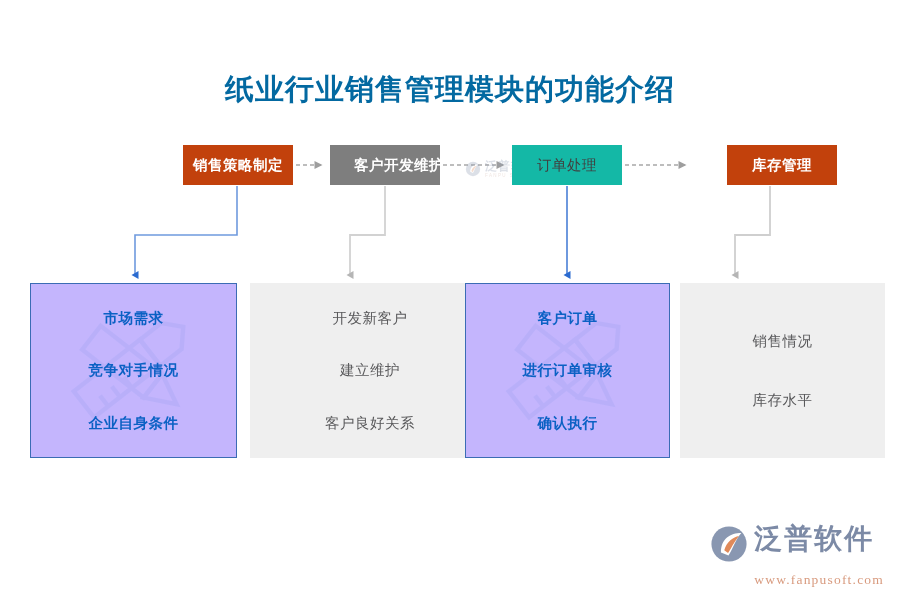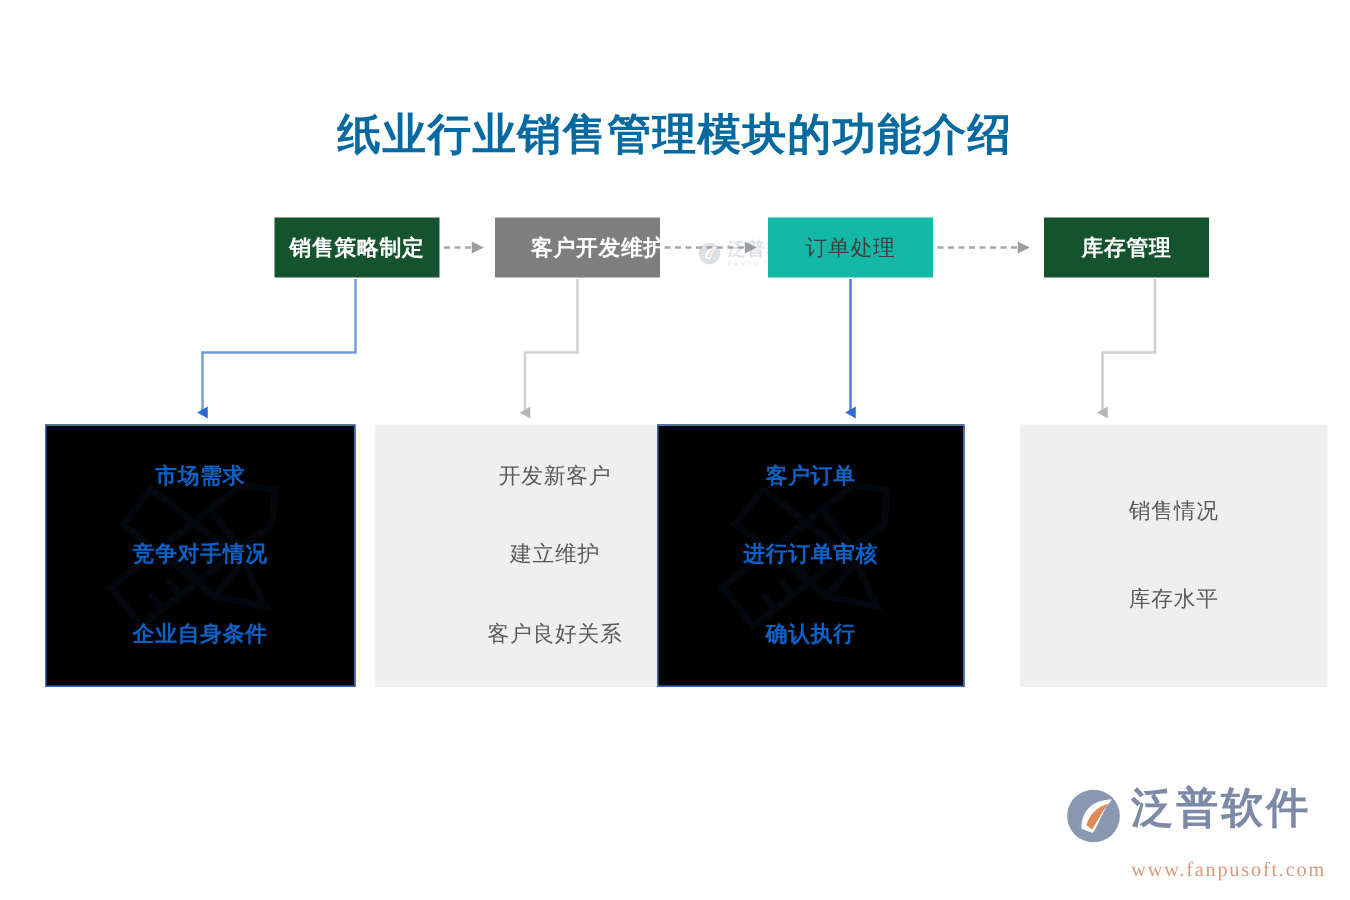--- a/index.html
+++ b/index.html
@@ -39,37 +39,37 @@
     height: 40px;
     display: flex;
     align-items: center;
     justify-content: center;
     font-size: 14.5px;
     font-weight: 700;
     letter-spacing: 0.5px;
     white-space: nowrap;
     z-index: 3;
   }
-  .stage-blue  { background: #14532d; color: #ffffff; }
+  .stage-blue  { background: #c2410c; color: #ffffff; }
   .stage-gray  { background: #7e7e7e; color: #ffffff; padding-left: 28px; }
   .stage-light { background: #14b8a6; color: #404040; font-weight: 400; }
 
   
   .detail-panel {
     position: absolute;
     top: 283px;
     height: 175px;
     display: flex;
     flex-direction: column;
     align-items: center;
     justify-content: center;
     z-index: 2;
   }
   .detail-outline {
-    background: #000000;
+    background: #c4b5fd;
     border: 1.5px solid #3b6cb4;
   }
   .detail-filled {
     background: #efefef;
     border: none;
   }
   .detail-item {
     font-size: 14.5px;
     line-height: 1;
     white-space: nowrap;
@@ -183,21 +183,21 @@
 
   <div class="stage-box stage-blue" style="left:183px;">
     <span>销售策略制定</span>
   </div>
   <div class="stage-box stage-gray" style="left:330px;">
     <span>客户开发维护</span>
   </div>
   <div class="stage-box stage-light" style="left:512px;">
     <span>订单处理</span>
   </div>
-  <div class="stage-box stage-blue" style="left:696px;">
+  <div class="stage-box stage-blue" style="left:727px;">
     <span>库存管理</span>
   </div>
 
   <div id="center-watermark">
     <svg width="16" height="16" viewBox="0 0 40 40">
       <path d="M20 2 A18 18 0 1 0 20 38 A18 18 0 1 0 20 2 Z" fill="#8f9bb3"></path>
       <path d="M13 27 C13 14, 22 9, 31 9 C25 16, 24 24, 20 30 Z" fill="#ffffff"></path>
       <path d="M16 25 C18 17, 24 13, 29 12 C24 18, 22 23, 19 28 Z" fill="#e08a5a"></path>
     </svg>
     <span class="wm-text">
@@ -225,21 +225,21 @@
     <div class="detail-item">竞争对手情况</div>
     <div class="detail-item">企业自身条件</div>
   </div>
 
   <div class="detail-panel detail-filled gap-3" style="left:250px; width:240px;">
     <div class="detail-item">开发新客户</div>
     <div class="detail-item">建立维护</div>
     <div class="detail-item">客户良好关系</div>
   </div>
 
-  <div class="detail-panel detail-outline gap-3" style="left:438px; width:205px;">
+  <div class="detail-panel detail-outline gap-3" style="left:465px; width:205px;">
     <svg class="ghost-wm" style="left:28px; top:12px;" viewBox="0 0 100 100">
       <g transform="rotate(-38 50 50)" fill="none" stroke="#2b6bd0" stroke-width="3">
         <rect x="10" y="36" width="56" height="22"></rect>
         <line x1="22" y1="58" x2="22" y2="49"></line>
         <line x1="32" y1="58" x2="32" y2="49"></line>
         <line x1="42" y1="58" x2="42" y2="49"></line>
         <line x1="52" y1="58" x2="52" y2="49"></line>
         <path d="M66,36 L84,36 L94,47 L84,58 L66,58 Z"></path>
       </g>
       <g transform="rotate(38 50 50)" fill="none" stroke="#2b6bd0" stroke-width="3">

